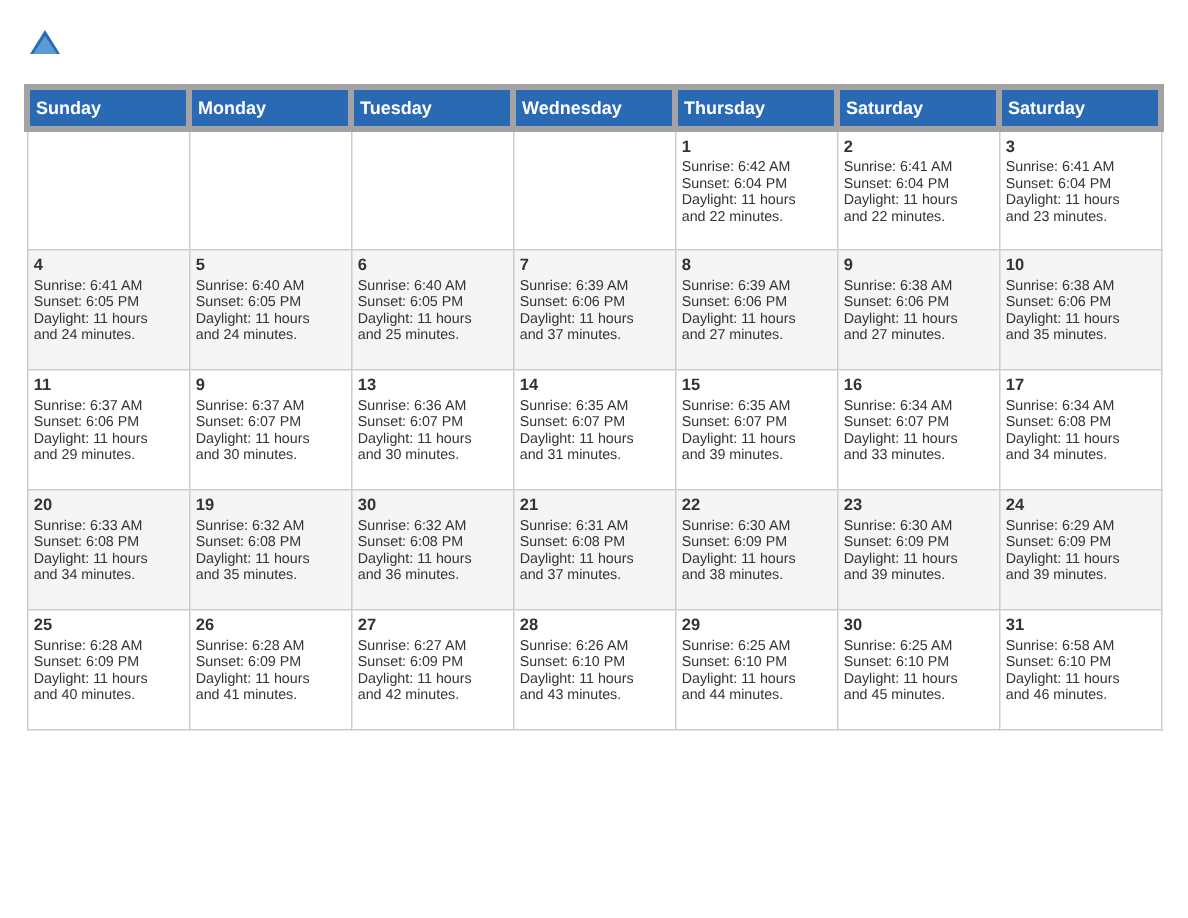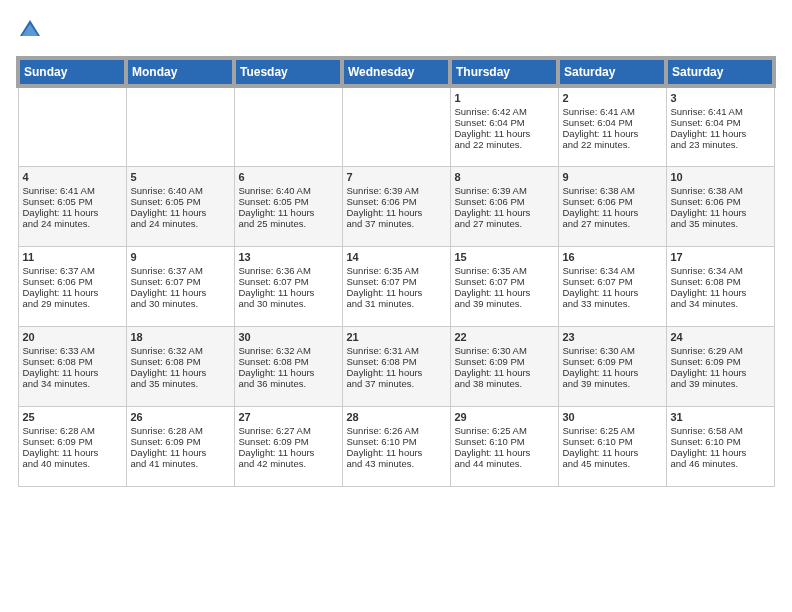--- a/index.html
+++ b/index.html
@@ -244,21 +244,21 @@
       </tr>
       <tr>
         <td>
           <span class="day-num">20</span>
           <div>Sunrise: 6:33 AM</div>
           <div>Sunset: 6:08 PM</div>
           <div>Daylight: 11 hours</div>
           <div>and 34 minutes.</div>
         </td>
         <td>
-          <span class="day-num">18</span>
+          <span class="day-num">19</span>
           <div>Sunrise: 6:32 AM</div>
           <div>Sunset: 6:08 PM</div>
           <div>Daylight: 11 hours</div>
           <div>and 35 minutes.</div>
         </td>
         <td>
           <span class="day-num">30</span>
           <div>Sunrise: 6:32 AM</div>
           <div>Sunset: 6:08 PM</div>
           <div>Daylight: 11 hours</div>

